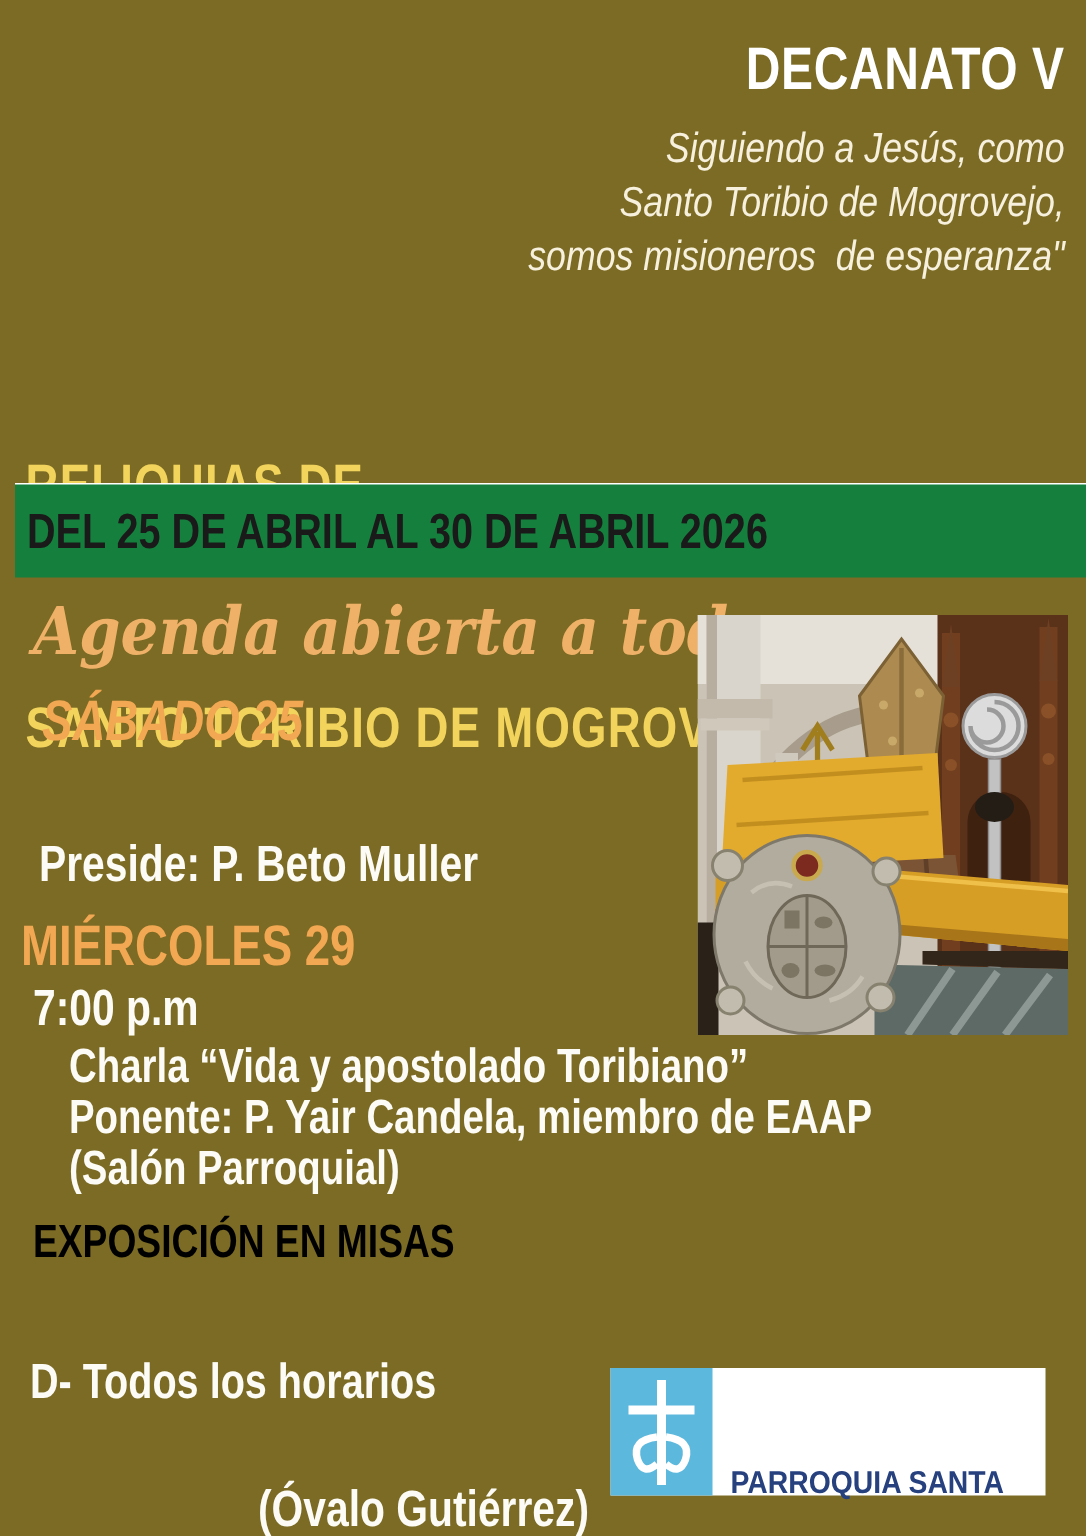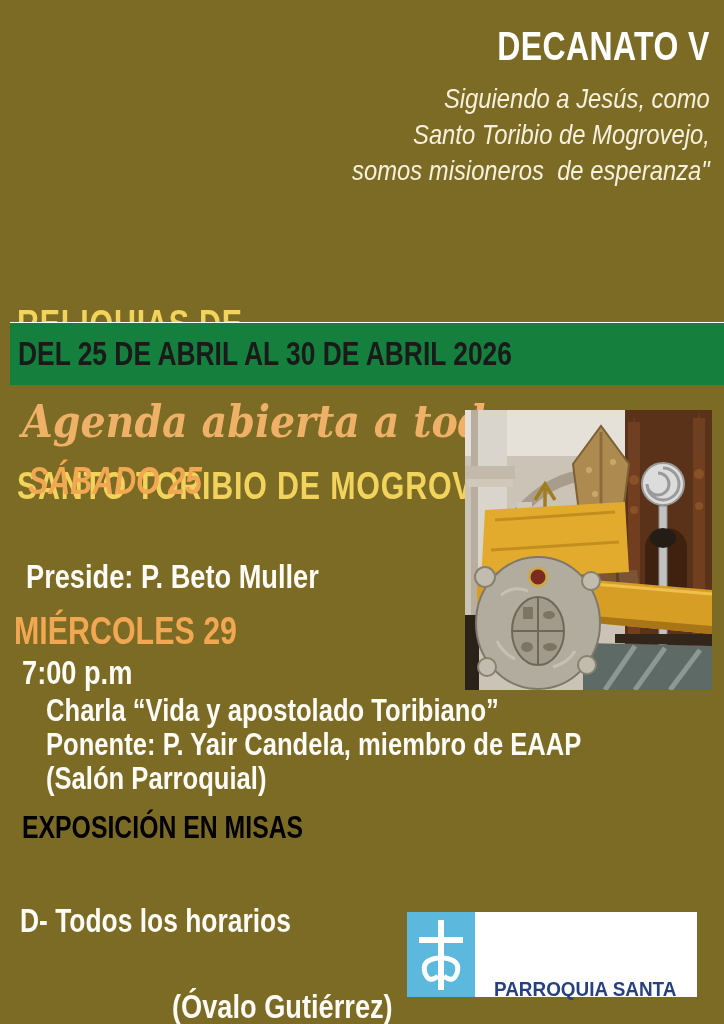--- a/index.html
+++ b/index.html
@@ -66,21 +66,21 @@
   .line-e2       { left:20px;  top:891px;margin-top:11px; }
   .location-text { left:172px; top:960px; font-size:34px;margin-top:27px; }
 
   
   .statue-photo { left:465px; top:410px; width:247px; height:280px; }
   .statue-photo svg { display:block; }
 
   
   .logo-box {
     left:407px; top:912px; width:290px; height:85px; background:#ffffff;
-    display:flex; align-items:stretch;justify-content:space-between;
+    display:flex; align-items:stretch;
   }
   .logo-square { width:68px; background:#5cb8dd; flex:none; }
   .logo-text { padding:8px 0 0 12px; }
   .logo-name {
     color:#27417f; font-weight:bold; font-size:21px; line-height:1.3;
     transform:scaleX(0.9); transform-origin:0 0; white-space:pre;
   }
 </style>
 </head>
 <body>

